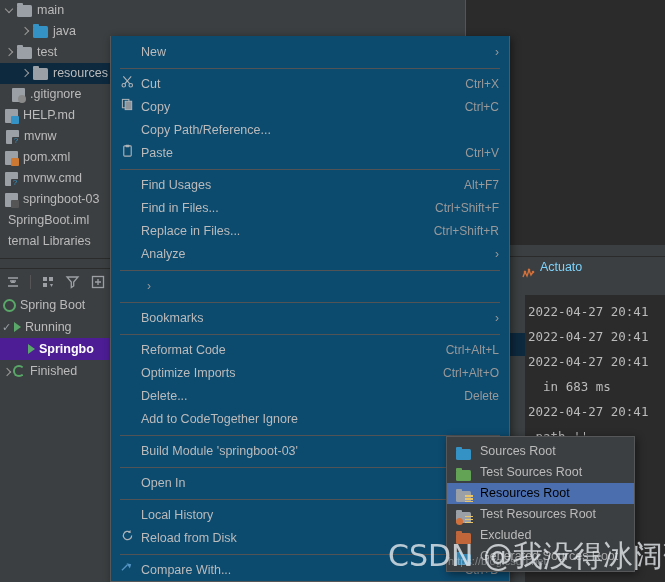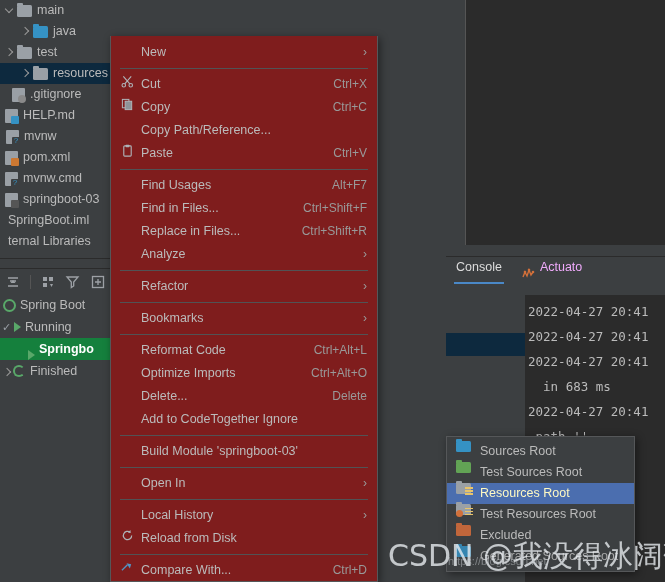--- a/index.html
+++ b/index.html
@@ -71,21 +71,21 @@
     display: flex; align-items: center; gap: 9px; padding-left: 5px;
   }
   .tbtn { width: 16px; height: 16px; position: relative; opacity: .85; }
   .divider-v { width: 1px; height: 14px; background: #555; }
   .svc-tree {
     position: absolute; left: 0; top: 294px; width: 128px; height: 96px;
     background: #3c3f41; color: #bbbbbb; font-size: 12.5px; overflow: hidden;
   }
   .srow { height: 22px; line-height: 22px; display: flex; align-items: center;
           white-space: nowrap; }
-  .srow.sel { background: #15803d; align-items: flex-end; }
+  .srow.sel { background: #4c1d95; }
   .srow b { font-weight: bold; color: #ffffff; }
   .play { width: 0; height: 0; border-left: 7px solid #59a869;
           border-top: 5px solid transparent; border-bottom: 5px solid transparent;
           margin-right: 4px; flex: 0 0 7px; }
   .springicon { width: 13px; height: 13px; border: 2px solid #59a869;
           border-radius: 50%; margin-right: 4px; flex: 0 0 13px; }
   .reruncircle { width: 12px; height: 12px; border: 2px solid #59a869;
           border-radius: 50%; border-right-color: transparent; margin-right: 5px;
           flex: 0 0 12px; }
   .check { color: #9aa0a6; font-size: 11px; width: 12px; flex: 0 0 12px; }
@@ -108,21 +108,21 @@
     background: #3c3f41;
   }
 
   
   .run-tabs {
     position: absolute; left: 446px; top: 256px; width: 219px; height: 28px;
     background: #3c3f41; border-top: 1px solid #2b2b2b;
     display: flex; align-items: flex-end;
   }
   .runtab {
-    position: relative; font-size: 12.5px; color: #f0abfc;
+    position: relative; font-size: 12.5px; color: #7dd3fc;
     padding: 0 10px 6px 10px; height: 28px; line-height: 26px; white-space: nowrap;
     display: flex; align-items: center; gap: 5px;
   }
   .runtab.active { color: #dddddd; }
   .runtab.active::after {
     content: ""; position: absolute; left: 8px; right: 8px; bottom: 0;
     height: 2px; background: #4a88c7;
   }
   .actuator-icon { display: inline-block; width: 13px; height: 11px; }
   .console-panel {
@@ -145,22 +145,22 @@
     background: #2b2b2b; font-family: "DejaVu Sans Mono", monospace;
     font-size: 12.5px; color: #bbbbbb; padding-left: 3px; line-height: 20px;
   }
   .svc-sel-band {
     position: absolute; left: 446px; top: 333px; width: 79px; height: 23px;
     background: #0d293e;
   }
 
   
   .ctx {
-    position: absolute; left: 110px; top: 36px; width: 268px; height: 546px;
-    background: #7f1d1d;
+    position: absolute; left: 110px; top: 36px; width: 400px; height: 546px;
+    background: #0c4a6e;
     border: 1px solid #555759;
     border-top: none;
     box-shadow: 2px 2px 8px rgba(0,0,0,.45);
     font-size: 12.5px; color: #bbbbbb;
     padding: 5px 0 0 0;
   }
   .mi {
     position: relative; height: 23px; line-height: 23px;
     display: flex; align-items: center; white-space: nowrap;
     padding-left: 6px; padding-right: 10px;
@@ -173,23 +173,23 @@
                transform: scaleY(1.1); }
   .msep { height: 1px; background: #515355; margin: 4px 9px; }
 
   
   .submenu {
     position: absolute; left: 446px; top: 436px; width: 189px;
     background: #3c3f41; border: 1px solid #555759;
     box-shadow: 2px 2px 8px rgba(0,0,0,.45);
     padding: 4px 0; font-size: 12.5px; color: #bbbbbb;
   }
-  .smi { height: 21px; line-height: 21px; display: flex; align-items: flex-start;
+  .smi { height: 21px; line-height: 21px; display: flex; align-items: flex-end;
          padding-left: 9px; white-space: nowrap; }
-  .smi.hi { background: #4b6eaf; color: #fef9c3; }
+  .smi.hi { background: #4b6eaf; color: #000000; }
   .smi .sic { width: 17px; flex: 0 0 17px; height: 13px; margin-right: 7px;
               position: relative; }
   .sfold { width: 15px; height: 11px; border-radius: 1.5px; position: relative;
            display: block; }
   .sfold::before { content: ""; position: absolute; left: 0; top: -2px;
            width: 6px; height: 3px; border-radius: 1px 1px 0 0; background: inherit; }
   .sfold.blue { background: #3592c4; }
   .sfold.green { background: #62a355; }
   .sfold.grey { background: #9aa0a6; }
   .sfold.orange { background: #c1663b; }
@@ -423,21 +423,20 @@
     </div>
     <div class="mi">
       <span class="ic"></span>
       <span class="lbl">Analyze</span>
       <span class="arrow">›</span>
     </div>
     <div class="msep"></div>
 
     <div class="mi">
       <span class="ic"></span>
-      <span class="lbl">Refactor</span>
       <span class="arrow">›</span>
     </div>
     <div class="msep"></div>
 
     <div class="mi">
       <span class="ic"></span>
       <span class="lbl">Bookmarks</span>
       <span class="arrow">›</span>
     </div>
     <div class="msep"></div>

